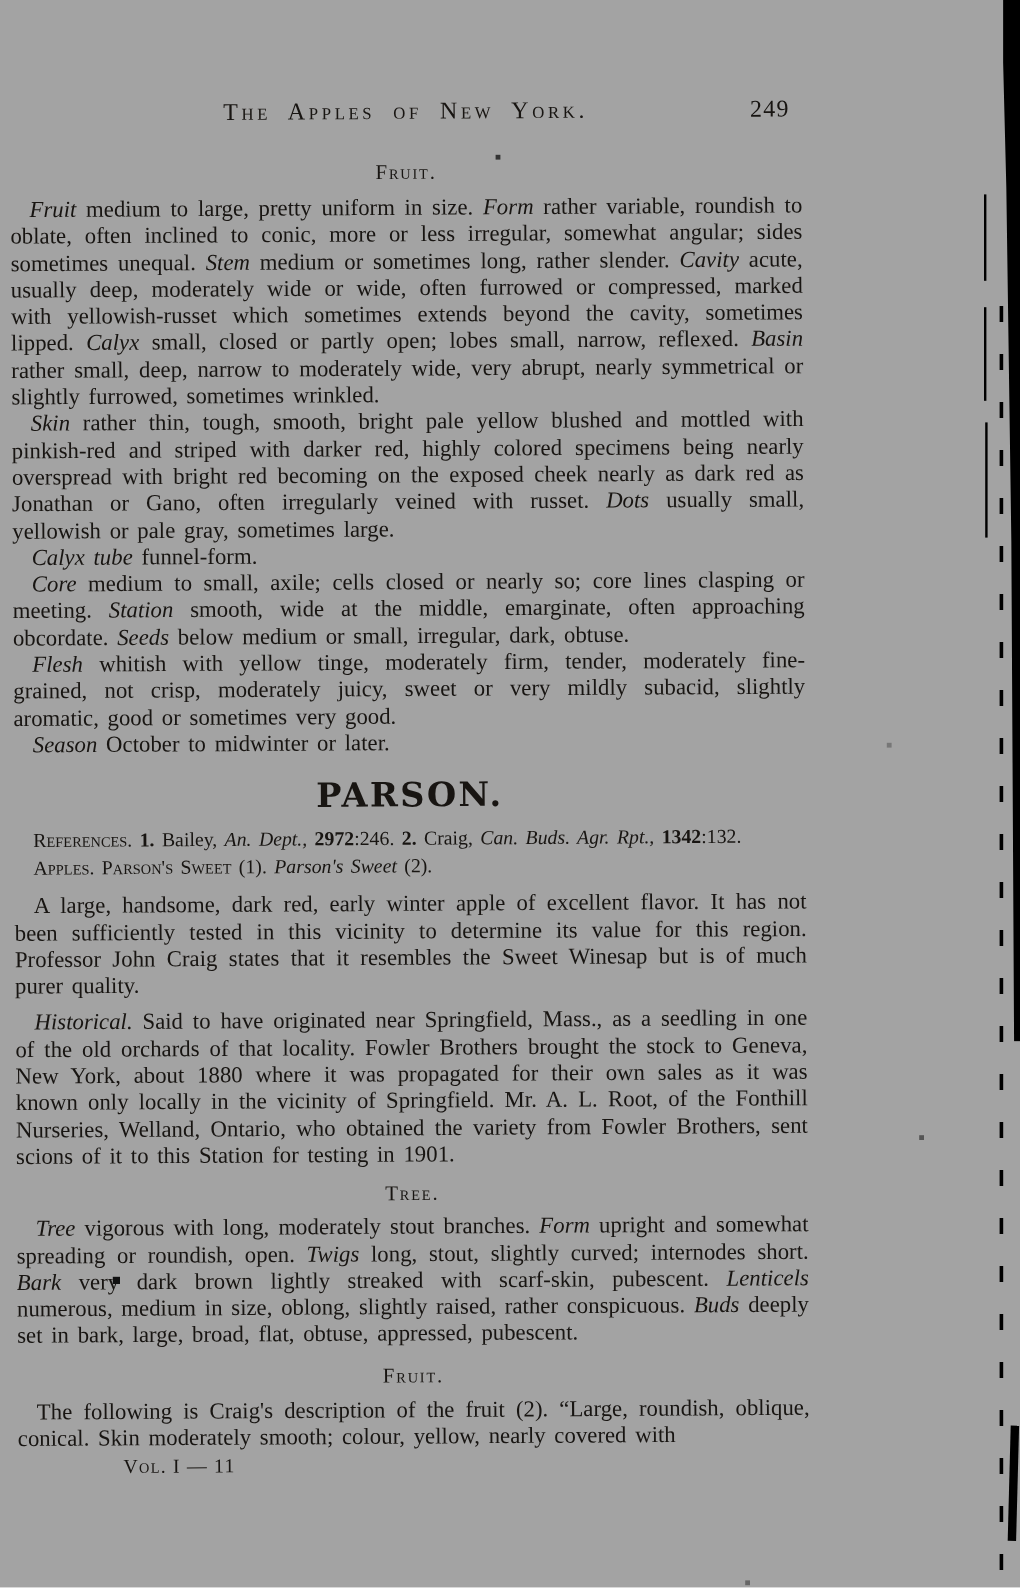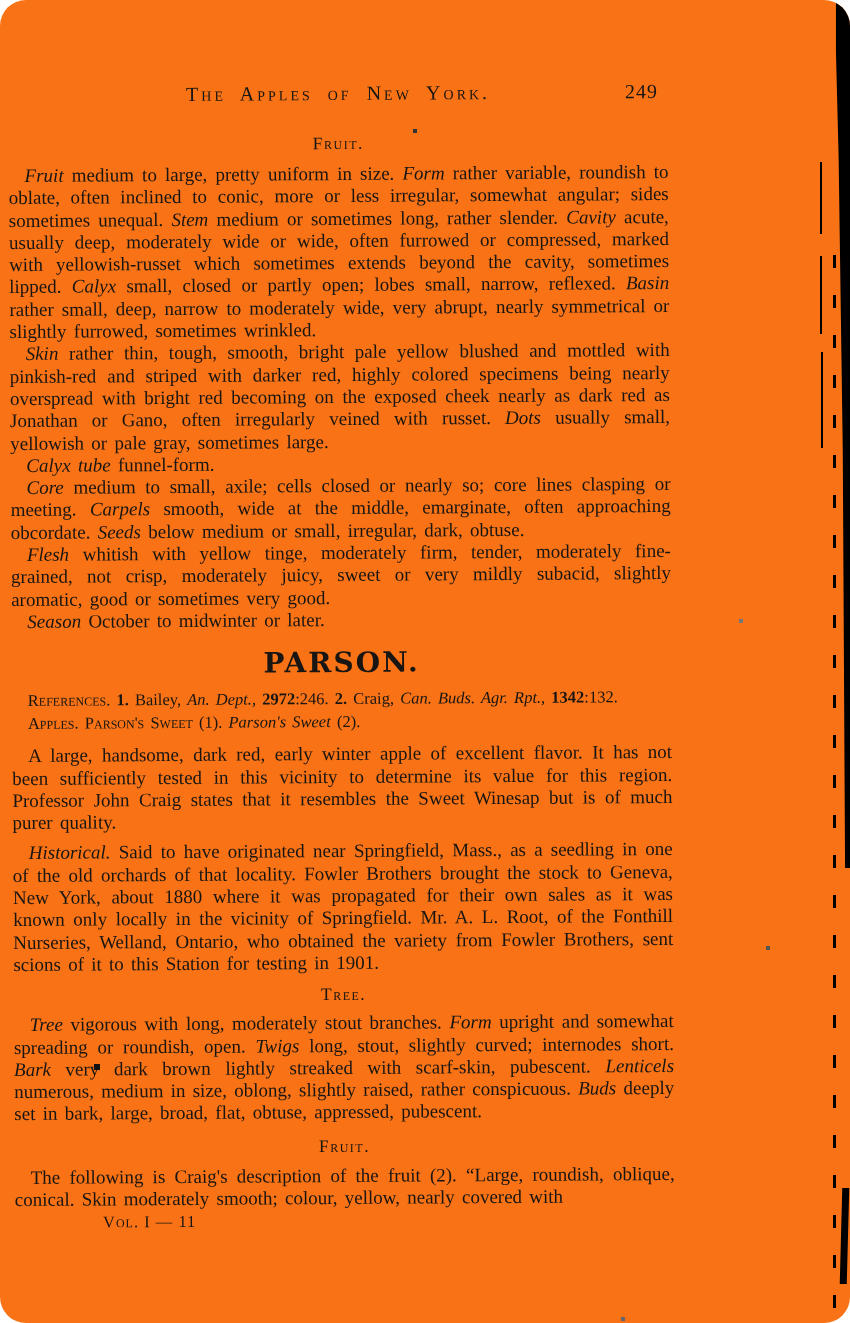--- a/index.html
+++ b/index.html
@@ -1,18 +1,18 @@
 <!DOCTYPE html>
 <html><head>
 <meta charset="utf-8">
 <style>
   html,body{margin:0;padding:0;background:#fff;}
   .page{
-    position:relative;width:850px;height:1323px;background:#f97316;
-    color:#181512;font-family:"Liberation Serif",serif;overflow:hidden;border-radius:26px;
+    position:relative;width:850px;height:1323px;background:#a3a3a3;
+    color:#181512;font-family:"Liberation Serif",serif;overflow:hidden;
   }
   .content{
     position:absolute;left:8px;top:84px;width:660px;
     transform:rotate(-0.35deg);transform-origin:0 0;
   }
   .runhead{position:relative;height:24px;}
   .runtitle{
     text-align:center;font-variant:small-caps;font-size:20px;
     letter-spacing:3px;word-spacing:7px;
   }
@@ -81,21 +81,21 @@
     <div class="runhead">
       <div class="runtitle">The Apples of New York.</div>
       <div class="pagenum">249</div>
     </div>
 
     <div class="secthead sh1">Fruit.</div>
 
     <p class="body-para"><i>Fruit</i> medium to large, pretty uniform in size. <i>Form</i> rather variable, roundish to oblate, often inclined to conic, more or less irregular, somewhat angular; sides sometimes unequal. <i>Stem</i> medium or sometimes long, rather slender. <i>Cavity</i> acute, usually deep, moderately wide or wide, often furrowed or compressed, marked with yellowish-russet which sometimes extends beyond the cavity, sometimes lipped. <i>Calyx</i> small, closed or partly open; lobes small, narrow, reflexed. <i>Basin</i> rather small, deep, narrow to moderately wide, very abrupt, nearly symmetrical or slightly furrowed, sometimes wrinkled.</p>
     <p class="body-para"><i>Skin</i> rather thin, tough, smooth, bright pale yellow blushed and mottled with pinkish-red and striped with darker red, highly colored specimens being nearly overspread with bright red becoming on the exposed cheek nearly as dark red as Jonathan or Gano, often irregularly veined with russet. <i>Dots</i> usually small, yellowish or pale gray, sometimes large.</p>
     <p class="body-para"><i>Calyx tube</i> funnel-form.</p>
-    <p class="body-para"><i>Core</i> medium to small, axile; cells closed or nearly so; core lines clasping or meeting. <i>Carpels</i> smooth, wide at the middle, emarginate, often approaching obcordate. <i>Seeds</i> below medium or small, irregular, dark, obtuse.</p>
+    <p class="body-para"><i>Core</i> medium to small, axile; cells closed or nearly so; core lines clasping or meeting. <i>Station</i> smooth, wide at the middle, emarginate, often approaching obcordate. <i>Seeds</i> below medium or small, irregular, dark, obtuse.</p>
     <p class="body-para"><i>Flesh</i> whitish with yellow tinge, moderately firm, tender, moderately fine-grained, not crisp, moderately juicy, sweet or very mildly subacid, slightly aromatic, good or sometimes very good.</p>
     <p class="body-para"><i>Season</i> October to midwinter or later.</p>
 
     <div class="variety">PARSON.</div>
 
     <p class="small-para"><span class="sc">References.</span> <b>1.</b> Bailey, <i>An. Dept.,</i> <b>2972</b>:246. <b>2.</b> Craig, <i>Can. Buds. Agr. Rpt.,</i> <b>1342</b>:132.</p>
     <p class="small-para"><span class="sc">Apples.</span> <span class="sc">Parson's Sweet</span> (1). <i>Parson's Sweet</i> (2).</p>
 
     <p class="body-para gap10">A large, handsome, dark red, early winter apple of excellent flavor. It has not been sufficiently tested in this vicinity to determine its value for this region. Professor John Craig states that it resembles the Sweet Winesap but is of much purer quality.</p>
 

